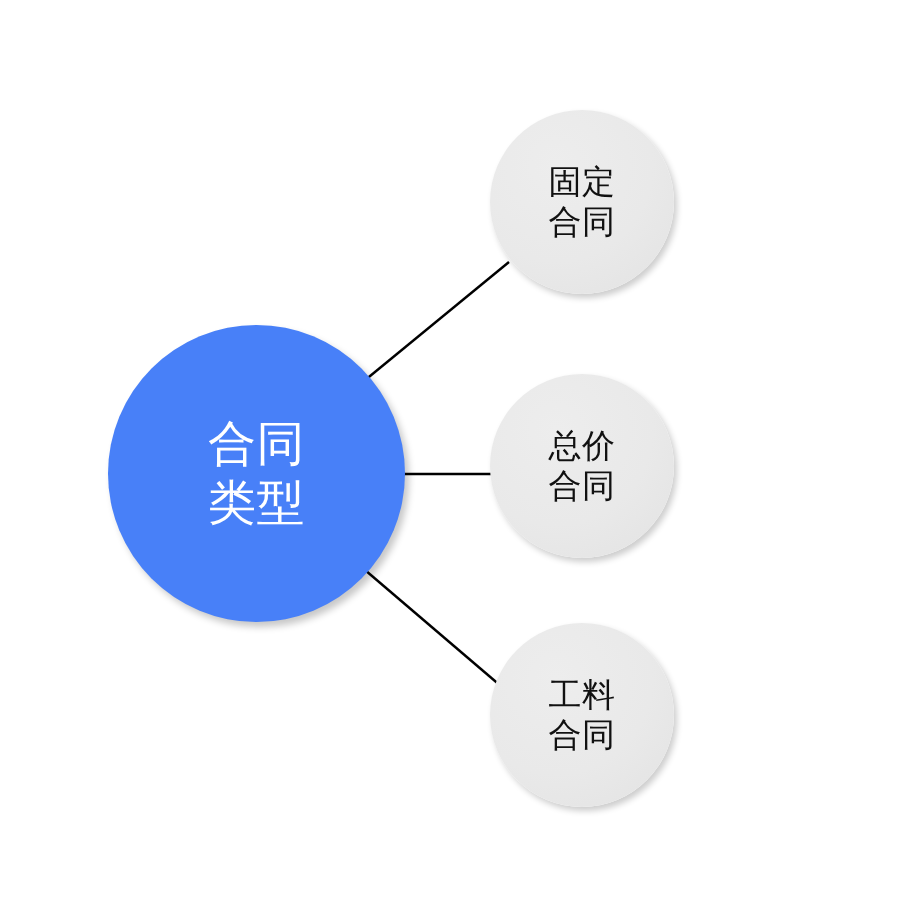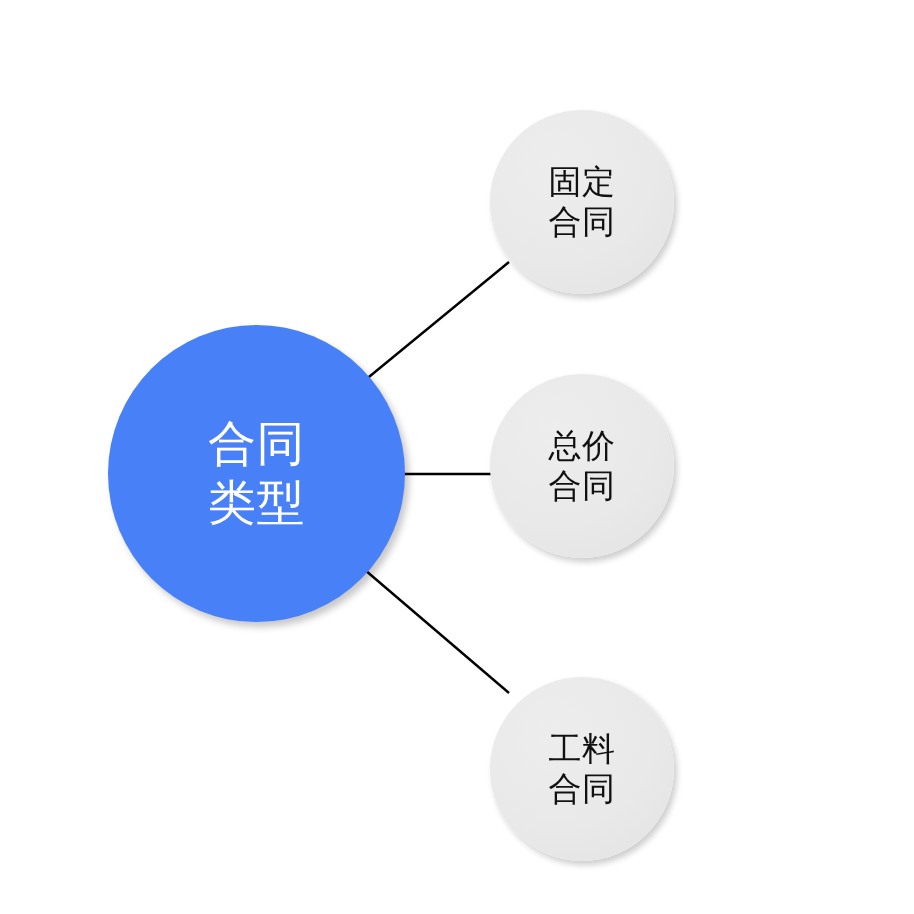--- a/index.html
+++ b/index.html
@@ -64,21 +64,21 @@
     box-shadow: 3px 4px 6px rgba(0, 0, 0, 0.20);
   }
   .node-leaf .node-label {
     color: #111111;
     font-size: 33px;
     font-weight: 400;
     text-align: center;
   }
   #node-leaf-0 { top: 110px; }
   #node-leaf-1 { top: 374px; }
-  #node-leaf-2 { top: 677px; }
+  #node-leaf-2 { top: 623px; }
 </style>
 </head>
 <body>
 
 <div id="canvas">
 
   <svg id="connector-layer" viewBox="0 0 914 914" xmlns="http://www.w3.org/2000/svg">
     <line x1="364" y1="381" x2="509" y2="262" stroke="#000000" stroke-width="2.4" stroke-linecap="butt"></line>
     <line x1="398" y1="474" x2="492" y2="474" stroke="#000000" stroke-width="2.4" stroke-linecap="butt"></line>
     <line x1="365" y1="570" x2="509" y2="693" stroke="#000000" stroke-width="2.4" stroke-linecap="butt"></line>

